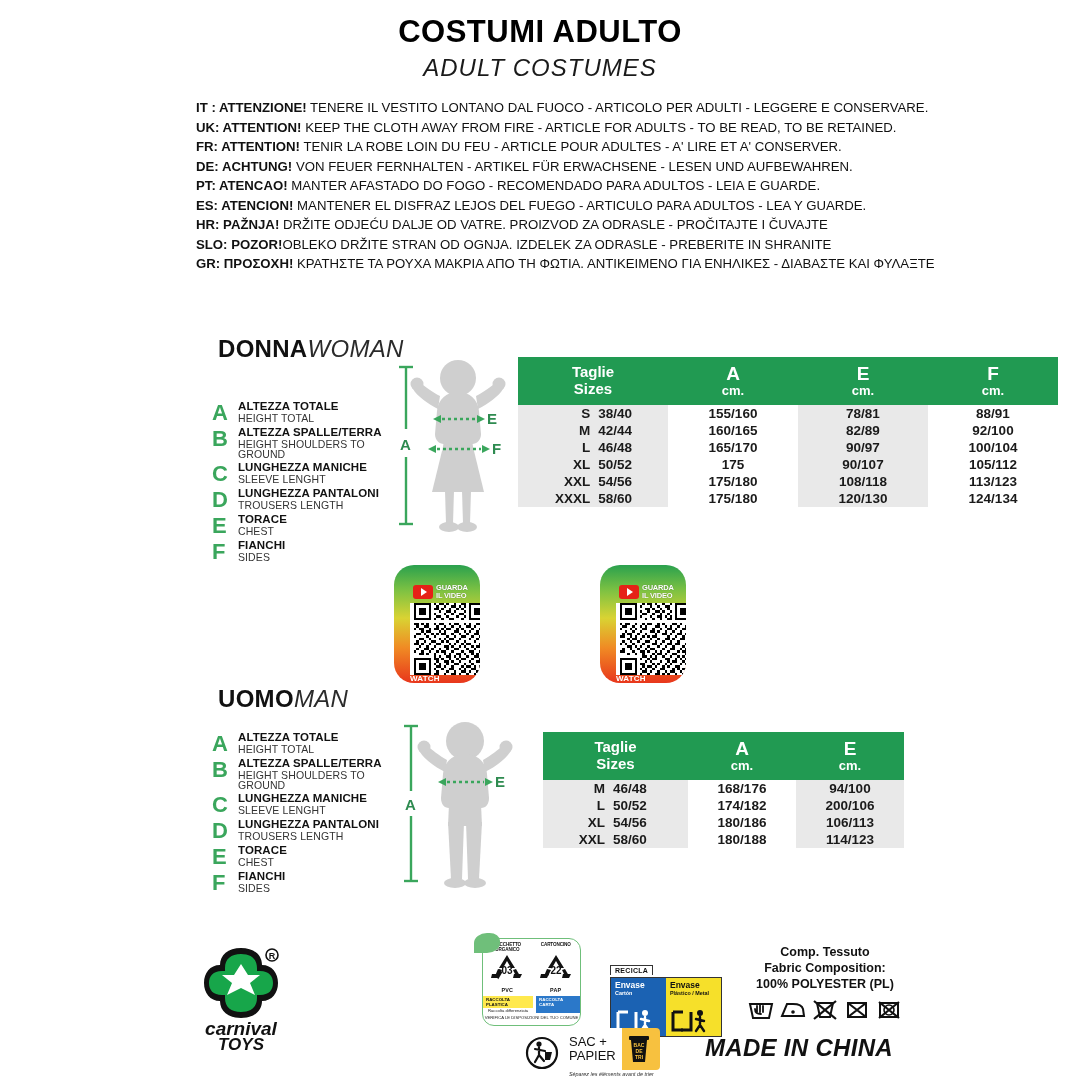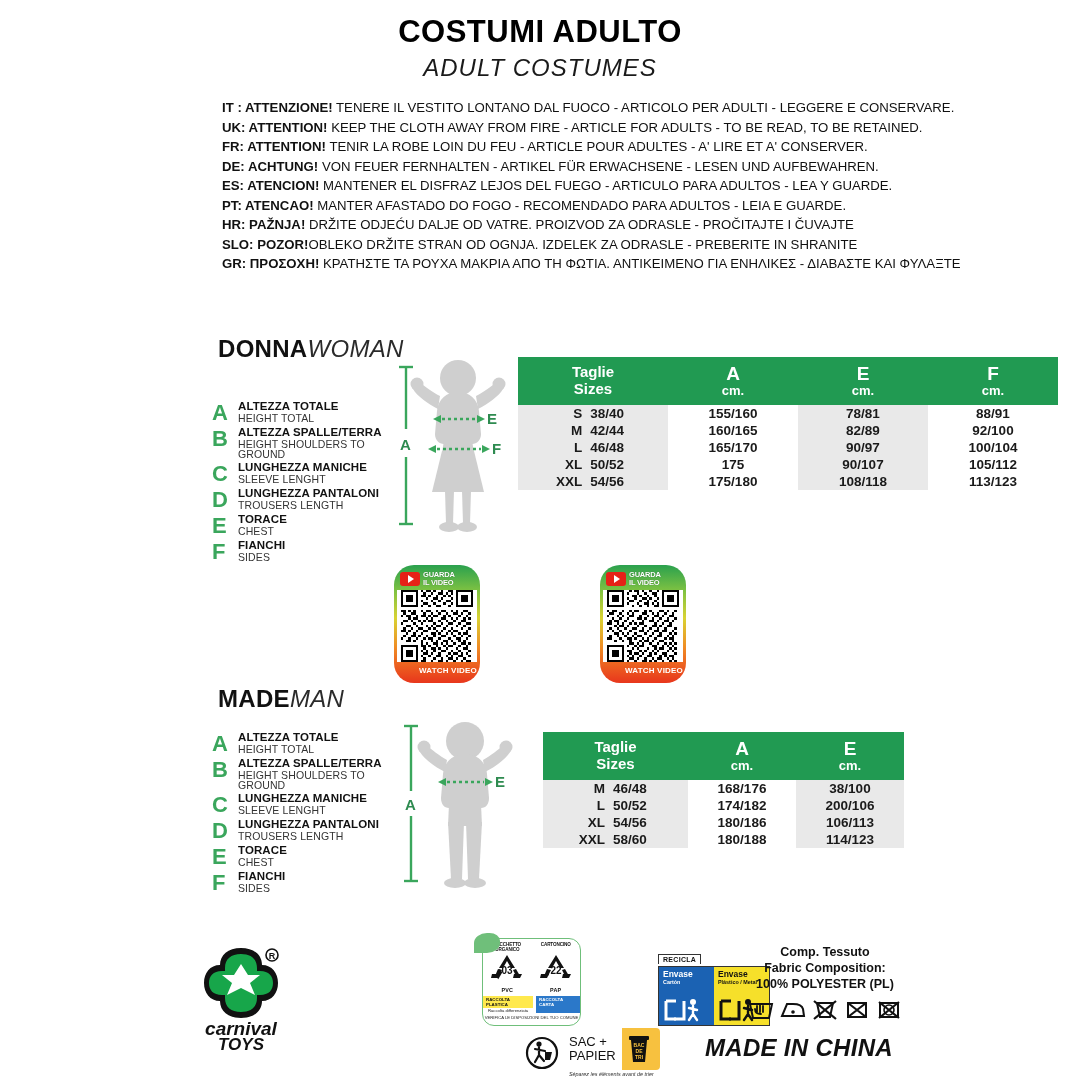--- a/index.html
+++ b/index.html
@@ -16,21 +16,21 @@
     margin:14px 0 0 0;color:#000;
   }
   .title-sub{
     text-align:center;font-size:24px;font-style:italic;font-weight:normal;
     letter-spacing:1px;color:#1a1a1a;margin:4px 0 0 0;
   }
 
   
   .warnings{margin:16px 0 0 0;padding:0 0 0 196px;}
   .warn-line{font-size:13.2px;line-height:19.5px;color:#111;white-space:nowrap;}
-  .warn-line b{font-weight:bold;margin-left:26px;}
+  .warn-line b{font-weight:bold;}
 
   
   .section{position:relative;}
   .sec-title{font-size:24px;font-weight:bold;letter-spacing:.3px;}
   .sec-title .it{font-weight:bold;}
   .sec-title .en{font-style:italic;font-weight:normal;color:#2b2b2b;}
 
   
   .legend{margin-top:12px;}
   .legend-row{display:flex;align-items:flex-start;margin-bottom:2px;}
@@ -65,21 +65,21 @@
   .axisline{stroke:#3aa65c;stroke-width:2.4;}
   .axiscap{stroke:#3aa65c;stroke-width:2.4;}
   .axislabel{fill:#2e8b50;font-size:15px;font-weight:bold;font-family:"Liberation Sans",sans-serif;}
   .dot{fill:#3aa65c;}
 
   
   .qr-row{display:flex;gap:120px;justify-content:center;}
   .qr-badge{
     width:86px;height:118px;border-radius:20px;overflow:hidden;position:relative;
     background:linear-gradient(180deg,#2aa14e 0%,#7fc242 22%,#d9d333 45%,#f08b24 70%,#e8361c 100%);
-    padding:3px;box-sizing:border-box;
+    padding:16px;box-sizing:border-box;
   }
   .qr-top{height:22px;display:flex;align-items:center;gap:3px;padding:0 3px;}
   .yt{
     width:20px;height:14px;background:#e62117;border-radius:3px;
     display:flex;align-items:center;justify-content:center;flex:0 0 20px;
   }
   .yt i{display:block;width:0;height:0;border-left:6px solid #fff;border-top:4px solid transparent;border-bottom:4px solid transparent;margin-left:2px;}
   .qr-top-txt{color:#fff;font-size:7.5px;font-weight:bold;line-height:8.4px;letter-spacing:-.2px;text-shadow:0 0 1px rgba(0,0,0,.4);}
   .qr-code{width:80px;height:72px;margin:0 auto;background:#fff;position:relative;}
   .qr-bot{height:16px;display:flex;align-items:center;justify-content:flex-end;}
@@ -101,21 +101,21 @@
   }
   .tiny{font-size:4.6px;font-weight:bold;color:#111;letter-spacing:-.1px;}
   .mob{text-align:center;}
   .mob .mat{font-size:5.4px;font-weight:bold;letter-spacing:.2px;}
   .strip{display:flex;gap:3px;justify-content:center;margin-top:3px;}
   .strip .s1{background:#ffe94d;font-size:4.4px;font-weight:bold;padding:1px 3px;color:#111;}
   .strip .s2{background:#2b78c9;color:#fff;font-size:4.4px;font-weight:bold;padding:1px 3px;}
   .vlow{text-align:center;font-size:4.2px;margin-top:2px;color:#222;}
   .raccolta{text-align:center;font-size:4.2px;color:#222;}
 
-  .recicla{position:absolute;left:610px;top:24px;width:112px;margin-left:48px;}
+  .recicla{position:absolute;left:610px;top:35px;width:112px;}
   .recicla-hd{
     border:1.4px solid #333;border-bottom:none;background:#fff;font-size:7px;font-weight:bold;
     padding:1px 4px;display:inline-block;letter-spacing:.3px;
   }
   .recicla-body{display:flex;border:1.4px solid #333;height:58px;}
   .rc-half{flex:1;position:relative;padding:3px 4px;box-sizing:border-box;}
   .rc-blue{background:#1b62b3;}
   .rc-yellow{background:#f6e02a;}
   .rc-t1{font-size:8.5px;font-weight:bold;line-height:9px;}
   .rc-t2{font-size:5.4px;font-weight:bold;line-height:6px;}
@@ -139,22 +139,22 @@
 <div class="page">
 
   <div class="title-main">COSTUMI ADULTO</div>
   <div class="title-sub">ADULT COSTUMES</div>
 
   <div class="warnings">
     <div class="warn-line"><b>IT : ATTENZIONE!</b> <span>TENERE IL VESTITO LONTANO DAL FUOCO - ARTICOLO PER ADULTI - LEGGERE E CONSERVARE.</span></div>
     <div class="warn-line"><b>UK: ATTENTION!</b> <span>KEEP THE CLOTH AWAY FROM FIRE - ARTICLE FOR ADULTS - TO BE READ, TO BE RETAINED.</span></div>
     <div class="warn-line"><b>FR: ATTENTION!</b> <span>TENIR LA ROBE LOIN DU FEU - ARTICLE POUR ADULTES  - A' LIRE ET A' CONSERVER.</span></div>
     <div class="warn-line"><b>DE: ACHTUNG!</b> <span>VON FEUER FERNHALTEN - ARTIKEL FÜR ERWACHSENE  - LESEN UND AUFBEWAHREN.</span></div>
+    <div class="warn-line"><b>PT: ATENCAO!</b> <span>MANTER AFASTADO DO FOGO - RECOMENDADO PARA ADULTOS - LEIA E GUARDE.</span></div>
     <div class="warn-line"><b>ES: ATENCION!</b> <span>MANTENER EL DISFRAZ LEJOS DEL FUEGO -  ARTICULO PARA ADULTOS - LEA Y GUARDE.</span></div>
-    <div class="warn-line"><b>PT: ATENCAO!</b> <span>MANTER AFASTADO DO FOGO - RECOMENDADO PARA ADULTOS - LEIA E GUARDE.</span></div>
     <div class="warn-line"><b>HR: PAŽNJA!</b> <span>DRŽITE ODJEĆU DALJE OD VATRE. PROIZVOD ZA ODRASLE - PROČITAJTE I ČUVAJTE</span></div>
     <div class="warn-line"><b>SLO: POZOR!</b><span>OBLEKO DRŽITE STRAN OD OGNJA. IZDELEK ZA ODRASLE - PREBERITE IN SHRANITE</span></div>
     <div class="warn-line"><b>GR: ΠΡΟΣΟΧΗ!</b> <span>ΚΡΑΤΗΣΤΕ ΤΑ ΡΟΥΧΑ ΜΑΚΡΙΑ ΑΠΟ ΤΗ ΦΩΤΙΑ. ΑΝΤΙΚΕΙΜΕΝΟ ΓΙΑ ΕΝΗΛΙΚΕΣ - ΔΙΑΒΑΣΤΕ ΚΑΙ ΦΥΛΑΞΤΕ</span></div>
   </div>
 
   <div class="section" style="position:absolute;left:0;top:310px;width:1080px;">
 
     <div class="sec-title" style="position:absolute;left:218px;top:11px;">
       <span class="it">DONNA</span><span class="en">WOMAN</span>
     </div>
@@ -300,20 +300,27 @@
             <td>175</td>
             <td class="shade">90/107</td>
             <td>105/112</td>
           </tr>
           <tr>
             <td class="shade sz">XXL</td>
             <td class="shade szv">54/56</td>
             <td>175/180</td>
             <td class="shade">108/118</td>
             <td>113/123</td>
+          </tr>
+          <tr>
+            <td class="shade sz">XXXL</td>
+            <td class="shade szv">58/60</td>
+            <td>175/180</td>
+            <td class="shade">120/130</td>
+            <td>124/134</td>
           </tr>
         </tbody>
       </table>
     </div>
   </div>
 
   <div style="position:absolute;left:0;top:551px;width:1080px;">
     <div class="qr-row">
       <div class="qr-badge">
         <div class="qr-top">
@@ -777,21 +784,21 @@
         <div class="qr-bot">
             <span>WATCH VIDEO</span>
           </div>
       </div>
     </div>
   </div>
 
   <div class="section" style="position:absolute;left:0;top:660px;width:1080px;">
 
     <div class="sec-title" style="position:absolute;left:218px;top:11px;">
-      <span class="it">MADE</span><span class="en">MAN</span>
+      <span class="it">UOMO</span><span class="en">MAN</span>
     </div>
 
     <div class="legend" style="position:absolute;left:212px;top:46px;width:200px;">
       <div class="legend-row">
         <div class="legend-letter">A</div>
         <div class="legend-text">
             <div class="legend-it">ALTEZZA TOTALE</div>
             <div class="legend-en">HEIGHT TOTAL</div>
           </div>
       </div>
@@ -879,21 +886,21 @@
               <span class="big">E</span>
               <span class="sm">cm.</span>
             </th>
           </tr>
         </thead>
         <tbody>
           <tr>
             <td class="shade sz">M</td>
             <td class="shade szv">46/48</td>
             <td>168/176</td>
-            <td class="shade">38/100</td>
+            <td class="shade">94/100</td>
           </tr>
           <tr>
             <td class="shade sz">L</td>
             <td class="shade szv">50/52</td>
             <td>174/182</td>
             <td class="shade">200/106</td>
           </tr>
           <tr>
             <td class="shade sz">XL</td>
             <td class="shade szv">54/56</td>

